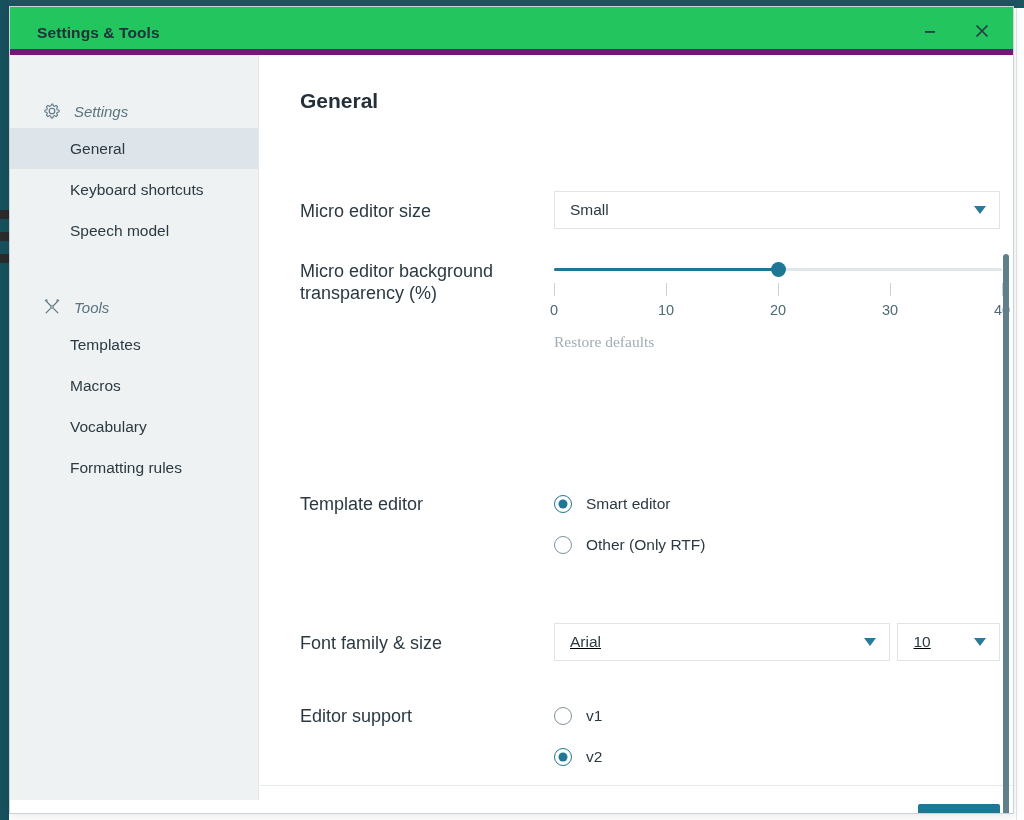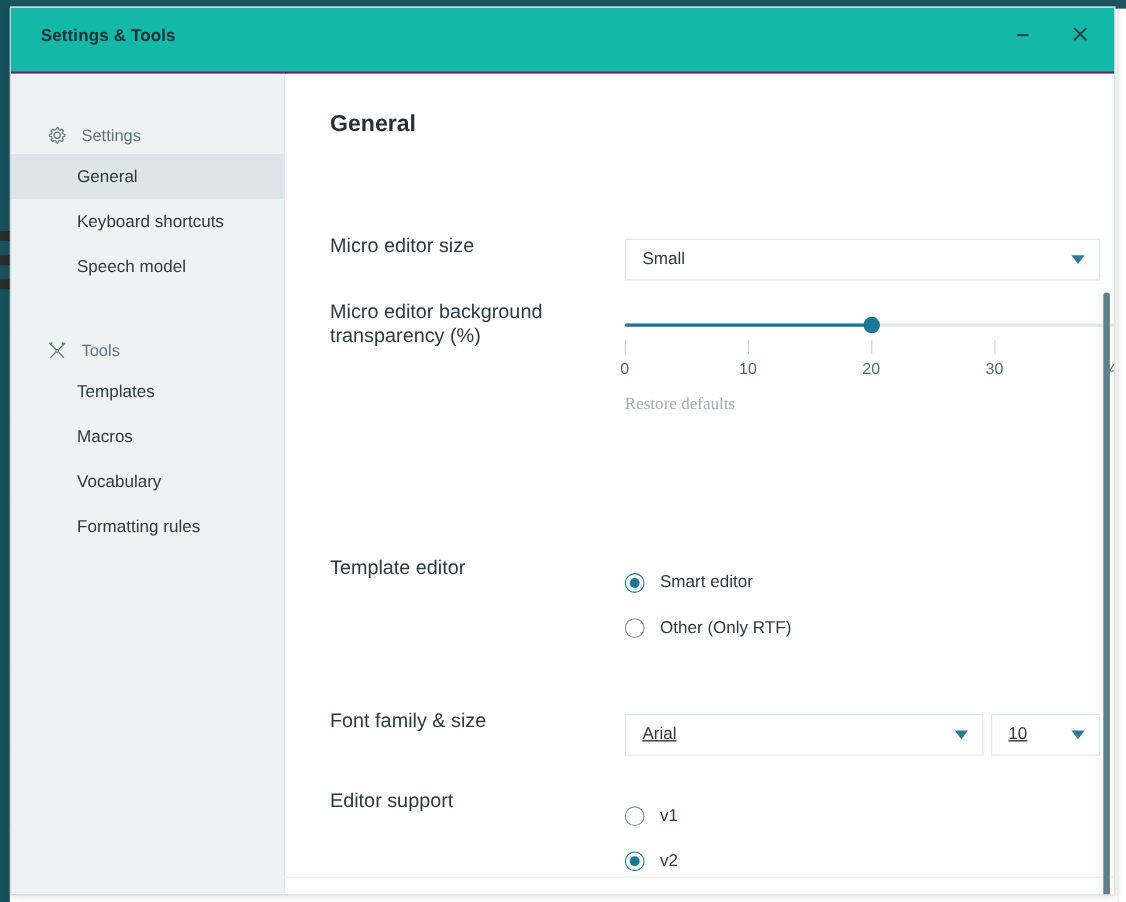--- a/index.html
+++ b/index.html
@@ -68,23 +68,23 @@
     background: #ffffff;
     border: 1px solid #c9d2d6;
     box-sizing: border-box;
     box-shadow: 0 2px 10px rgba(0,0,0,0.10);
     overflow: hidden;
   }
 
   
   #titlebar {
     position: relative;
-    height: 60px;
-    background: #14b8a6;
-    border-bottom: 2px solid #701a75;
+    height: 48px;
+    background: #22c55e;
+    border-bottom: 6px solid #701a75;
     box-sizing: border-box;
   }
   #title-text {
     position: absolute;
     left: 27px;
     top: 17px;
     font-size: 15.5px;
     font-weight: bold;
     color: #23313a;
     letter-spacing: 0.1px;
@@ -120,20 +120,21 @@
     box-sizing: border-box;
   }
   .nav-group-header {
     display: flex;
     align-items: center;
     gap: 13px;
     padding-left: 33px;
     height: 34px;
     color: #5b7480;
     font-size: 15px;
+    font-style: italic;
   }
   #nav-settings-header { margin-top: 39px; }
   #nav-tools-header { margin-top: 39px; }
   .nav-group-header .nav-icon {
     width: 18px; height: 18px;
     display: flex; align-items: center; justify-content: center;
   }
   .nav-item {
     height: 41px;
     display: flex;
@@ -174,24 +175,23 @@
     position: absolute;
     left: 0;
     top: 0;
     width: 230px;
     font-size: 18px;
     color: #2b3a42;
     line-height: 22px;
   }
   .row-control {
     position: absolute;
-    left: 268px;
+    left: 254px;
     right: 0;
     top: 0;
-    margin-top: 14px;
   }
 
   
   .select {
     position: relative;
     height: 38px;
     border: 1px solid #dfe4e7;
     background: #ffffff;
     box-sizing: border-box;
     display: flex;

